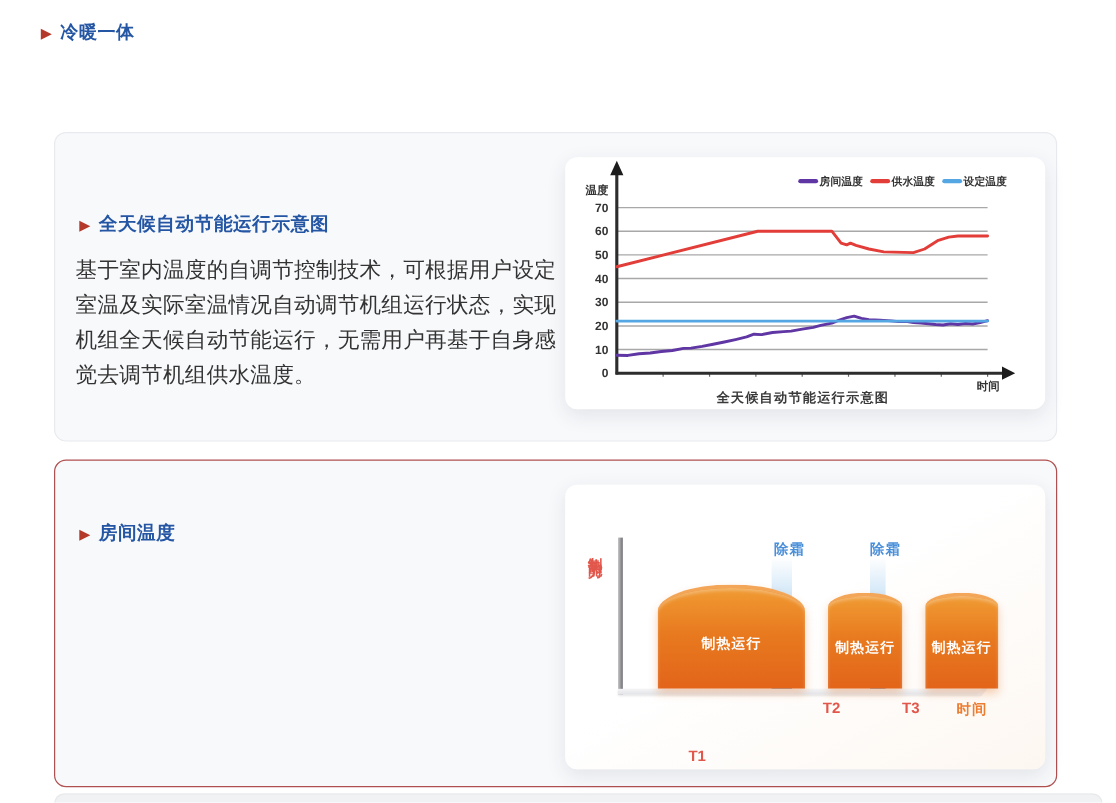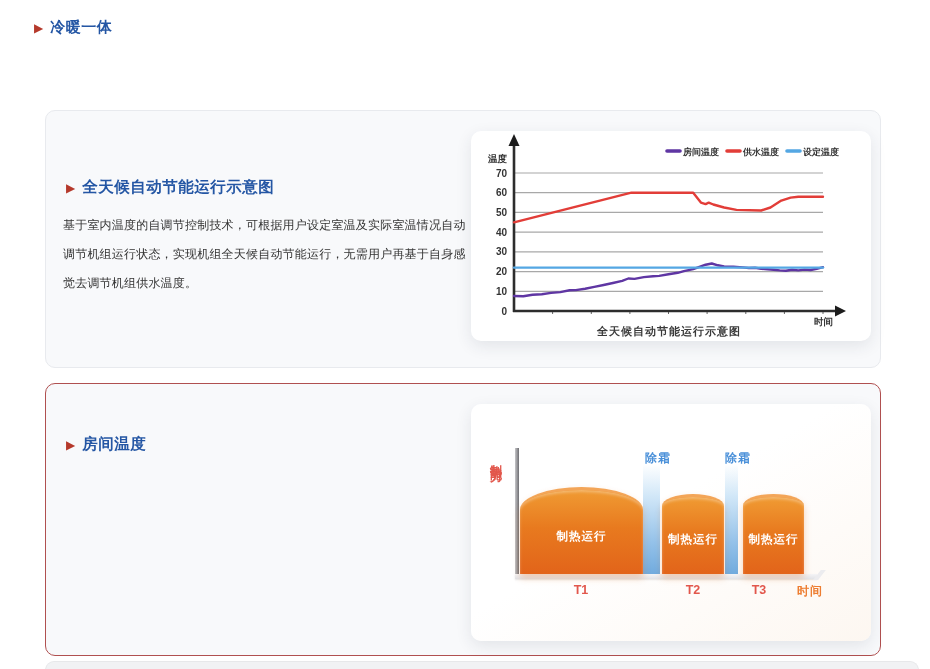--- a/index.html
+++ b/index.html
@@ -16,21 +16,21 @@
 
   
   .card { position:absolute; left:45px; width:836px; background:#f8f9fb; border:1px solid #e8eaee; border-radius:10px; }
   .card1 { top:110px; height:258px; }
   .card2 { top:383px; height:273px; border:1px solid #b05050; }
 
   .card-title { position:absolute; left:20px; display:flex; align-items:center; }
   .card-title .t { font-size:15.5px; font-weight:bold; color:#2456a4; letter-spacing:.5px; }
   .card1 .card-title { top:66px; }
   .card2 .card-title { top:50px; }
-  .card-body { position:absolute; left:17px; width:404px; font-size:12px; line-height:29px; color:#333; letter-spacing:.2px; }
+  .card-body { position:absolute; left:17px; width:404px; font-size:18px; line-height:29px; color:#333; letter-spacing:.2px; }
   .card1 .card-body { top:100px; }
   .card2 .card-body { top:88px; }
 
   
   .panel { position:absolute; left:425px; top:20px; width:400px; background:#fff; border-radius:10px; box-shadow:0 5px 16px rgba(40,50,70,.10); }
   .panel1 { height:210px; }
   .panel2 { height:237px; background:linear-gradient(150deg,#ffffff 45%,#fdf7f1 100%); overflow:hidden; }
 
   .panel1 svg { display:block; }
 
@@ -39,30 +39,30 @@
   .p2-yaxis { position:absolute; left:44px; top:44px; width:4px; height:131px; background:linear-gradient(90deg,#c6c6c9,#6f6f73); }
   .p2-baseline { position:absolute; left:44px; top:170px; width:302px; height:5px; background:linear-gradient(180deg,#f4f4f6,#e2e3e7); box-shadow:0 1px 2px rgba(0,0,0,.10); }
   .p2-baseline-end { position:absolute; left:346px; top:166px; width:5px; height:10px; background:#ececef; transform:skewX(-38deg); }
 
   .defrost-col { position:absolute; top:60px; height:110px; width:17px; background:linear-gradient(180deg,rgba(255,255,255,0) 0%,#d3e8f8 28%,#93c1e9 72%,#71abde 100%); }
   .col1 { left:172px; }
   .col2 { left:254px; width:13px; }
 
   .heat-block { position:absolute; display:flex; align-items:center; justify-content:center;
     background:linear-gradient(180deg,#f09b33 0%,#e87a1f 45%,#e2641a 100%);
-    border-top:3px solid #f3a558; box-shadow:0 4px 7px rgba(226,110,26,.30), inset 0 2px 3px rgba(255,255,255,.30); }
+    border-top:3px solid #f3a558; box-shadow:0 4px 7px rgba(226,110,26,.30), inset 0 2px 3px rgba(255,255,255,.30);margin-left:28px; }
   .heat-block span { color:#fff; font-size:11.5px; font-weight:bold; letter-spacing:1px; margin-top:8px; }
   .b1 { left:49px;  top:83px; width:123px; height:87px; border-radius:70px 70px 0 0 / 26px 26px 0 0; }
   .b2 { left:191px; top:90px; width:62px;  height:80px; border-radius:32px 32px 0 0 / 12px 12px 0 0; }
   .b3 { left:272px; top:90px; width:61px;  height:80px; border-radius:32px 32px 0 0 / 12px 12px 0 0; }
 
   .defrost-label { position:absolute; top:46px; width:40px; text-align:right; font-size:12px; font-weight:bold; color:#4a90d9; letter-spacing:1px; }
   .dl1 { left:160px; } .dl2 { left:240px; }
   .t-label { position:absolute; top:179px; width:40px; text-align:center; font-size:12.5px; font-weight:bold; color:#e2574c; }
-  .t1 { left:90px; } .t2 { left:202px; } .t3 { left:268px; }
+  .t1 { left:90px;margin-top:40px; } .t2 { left:202px; } .t3 { left:268px; }
   .p2-xlabel { position:absolute; left:326px; top:179px; font-size:12px; font-weight:bold; color:#ed7d31; letter-spacing:1px; }
 
   
   .next-card-edge { position:absolute; left:45px; top:661px; width:874px; height:9px; background:#f1f2f4; border:1px solid #e7e8ea; border-bottom:none; border-radius:9px 9px 0 0; }
 </style>
 </head>
 <body>
 
 <div class="page">
 

